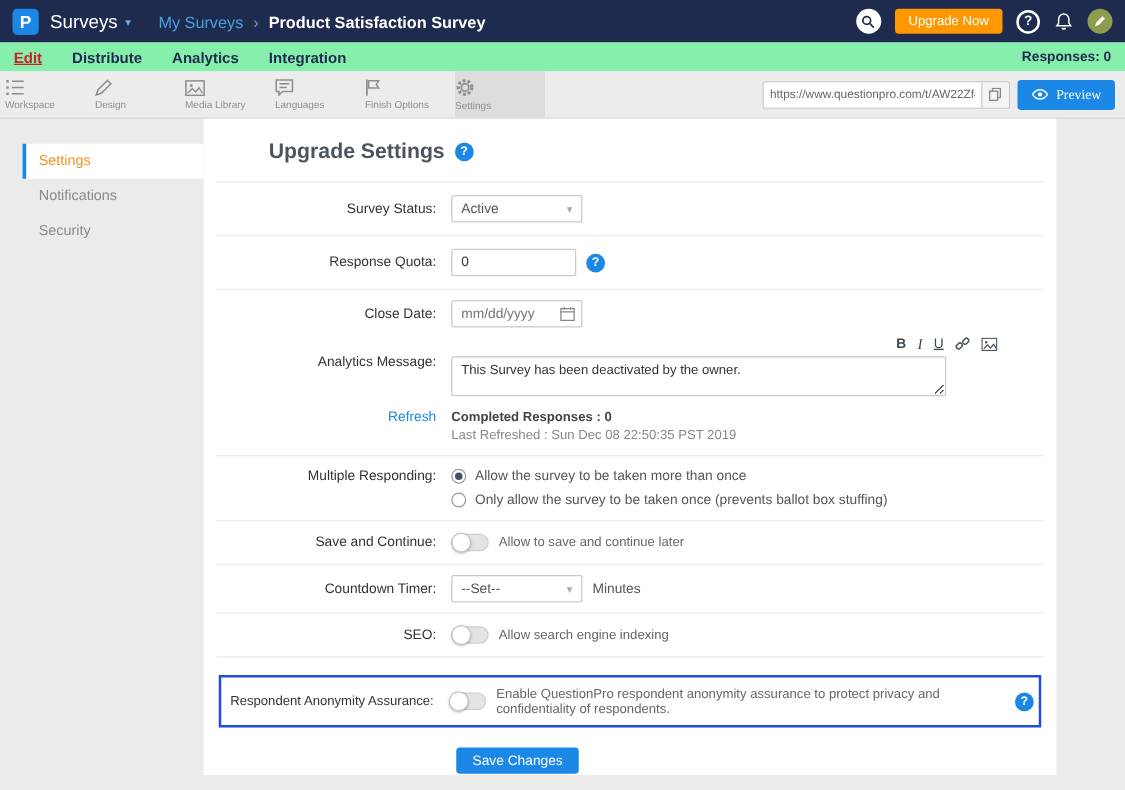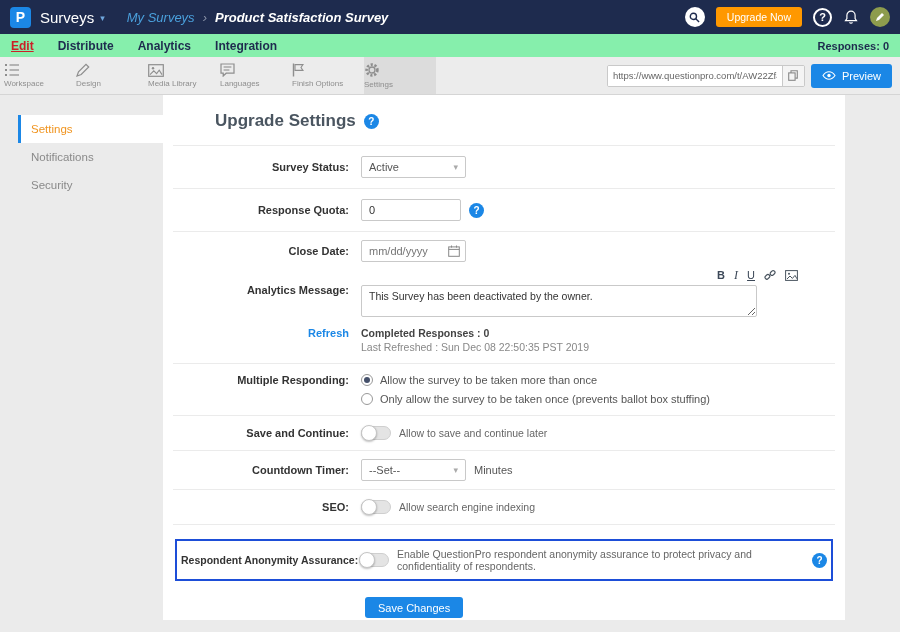--- a/index.html
+++ b/index.html
@@ -6,21 +6,21 @@
   html,body { background:#dcdcdc; }
   body { font-family:"Liberation Sans", sans-serif; }
   .app { position:relative; width:900px; height:632px; background:#ebebeb; overflow:hidden; }
 
   
   .topbar { height:34px; background:#1e2b4e; display:flex; align-items:center; padding:0 10px; }
   .logo { width:21px; height:21px; background:#1b87e6; border-radius:4px; color:#fff; font-weight:bold;
           font-size:14px; display:flex; align-items:center; justify-content:center; cursor:pointer; }
   .product { color:#fff; font-size:15px; display:flex; gap:6px; align-items:center; margin-left:9px; cursor:pointer; }
   .caret { color:#6fa7dd; font-size:9px; padding-top:2px; }
-  .crumbs { margin-left:22px; font-size:13px; display:flex; gap:8px; align-items:center;font-style:italic; }
+  .crumbs { margin-left:22px; font-size:13px; display:flex; gap:8px; align-items:center; }
   .crumb-link { color:#4aa0dc; cursor:pointer; }
   .crumb-sep { color:#8a93a8; }
   .crumb-cur { color:#fff; font-weight:bold; }
   .top-right { margin-left:auto; display:flex; align-items:center; gap:11px; }
   .circle-white { width:20px; height:20px; border-radius:50%; background:#fff; display:flex; align-items:center; justify-content:center; cursor:pointer; }
   .ring-icon { width:19px; height:19px; border-radius:50%; border:2px solid #fff; color:#fff; font-size:11px; font-weight:bold;
                display:flex; align-items:center; justify-content:center; cursor:pointer; }
   .upgrade { background:#ff9800; color:#fff; border:none; border-radius:3px; height:20px; padding:0 11px;
              font-size:10.5px; font-family:inherit; cursor:pointer; }
   .bell { display:flex; cursor:pointer; }
@@ -36,37 +36,37 @@
   
   .toolbar { height:38px; background:#ececec; border-bottom:1px solid #d5d5d5; display:flex; align-items:stretch; padding:0 4px; }
   .tool { width:72px; display:flex; flex-direction:column; align-items:flex-start; justify-content:center; gap:0;
           color:#8e8e8e; font-size:8px; cursor:pointer; }
   .tool.active { background:#dcdcdc; }
   .toolbar-right { margin-left:auto; display:flex; align-items:center; gap:6px; padding-right:4px; }
   .urlbox { display:flex; width:198px; height:22px; background:#fff; border:1px solid #c9c9c9; border-radius:2px; overflow:hidden; }
   .urlbox input { flex:1; border:0; outline:none; font-size:9.5px; color:#666; padding:0 5px; font-family:inherit; min-width:0; }
   .copybtn { width:22px; border:none; border-left:1px solid #c9c9c9; background:#f4f4f4; display:flex; align-items:center; justify-content:center; cursor:pointer; }
   .previewbtn { height:24px; background:#1b87e6; color:#fff; font-size:11px; border:none; border-radius:3px;
-                padding:0 11px; display:flex; align-items:center; gap:6px; font-family:Liberation Sans, sans-serif; cursor:pointer; }
+                padding:0 11px; display:flex; align-items:center; gap:6px; font-family:Liberation Serif, serif; cursor:pointer; }
 
   
   .content { display:flex; height:537px; padding:0 55px 12px 18px; }
   .sidebar { width:145px; flex-shrink:0; padding-top:20px; }
   .side-item { height:28px; line-height:28px; padding-left:13px; font-size:11.5px; color:#8a8a8a; cursor:pointer; }
   .side-item.active { background:#fff; color:#f0941f; border-left:3px solid #1b87e6; padding-left:10px; }
 
   .main { flex:1; background:#fff; padding:16px 10px 0 10px; }
   .panel-title { font-size:17px; color:#4a5560; margin:0 0 14px 42px; display:flex; align-items:center; gap:8px; }
   .helpdot { width:15px; height:15px; min-width:15px; background:#1b87e6; color:#fff; border-radius:50%; font-size:10px;
              font-weight:bold; display:inline-flex; align-items:center; justify-content:center; cursor:pointer; }
 
   .frow { display:flex; align-items:center; padding:10px 6px; }
   .divided { border-bottom:1px solid #ebebeb; }
   .divided-top { border-top:1px solid #ebebeb; }
-  .flabel { width:182px; text-align:right; font-size:11px; font-weight:bold; color:#333; padding-right:12px;
+  .flabel { width:182px; text-align:right; font-size:11px; font-weight:normal; color:#333; padding-right:12px;
             flex-shrink:0; white-space:nowrap; }
   .fctrl { display:flex; align-items:center; gap:8px; }
 
   .ddl { width:105px; height:22px; border:1px solid #c9c9c9; border-radius:2px; font-size:11px; color:#555;
          display:flex; align-items:center; justify-content:space-between; padding:0 7px; background:#fff; cursor:pointer; }
   .ddl-caret { color:#aaa; font-size:9px; }
   .tinput { width:100px; height:22px; border:1px solid #c9c9c9; border-radius:2px; font-size:11px; color:#333;
             padding:0 7px; font-family:inherit; outline:none; }
   .date-wrap { position:relative; display:inline-block; }
   .date-wrap input { width:105px; padding-right:22px; }

